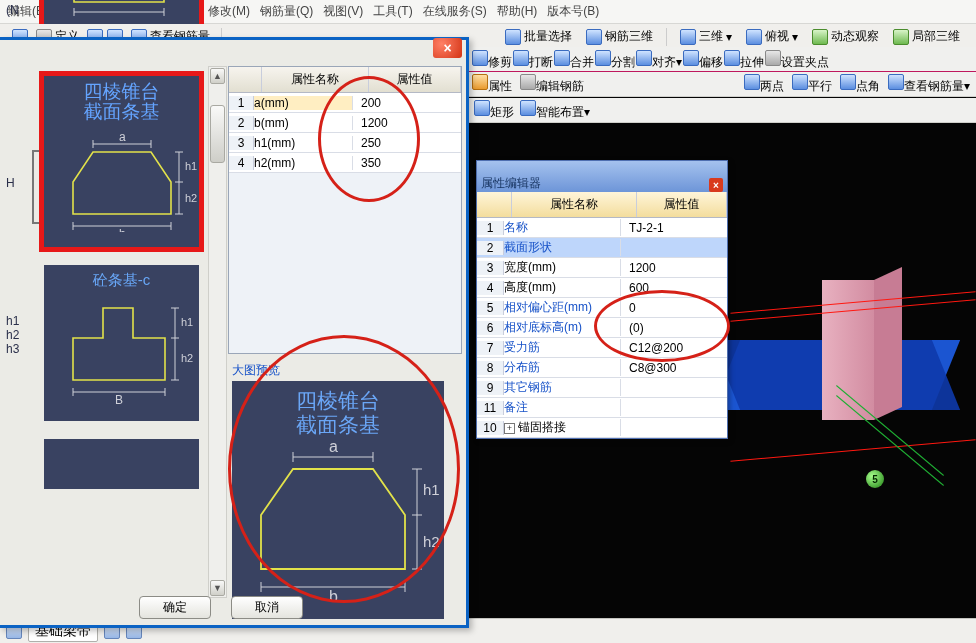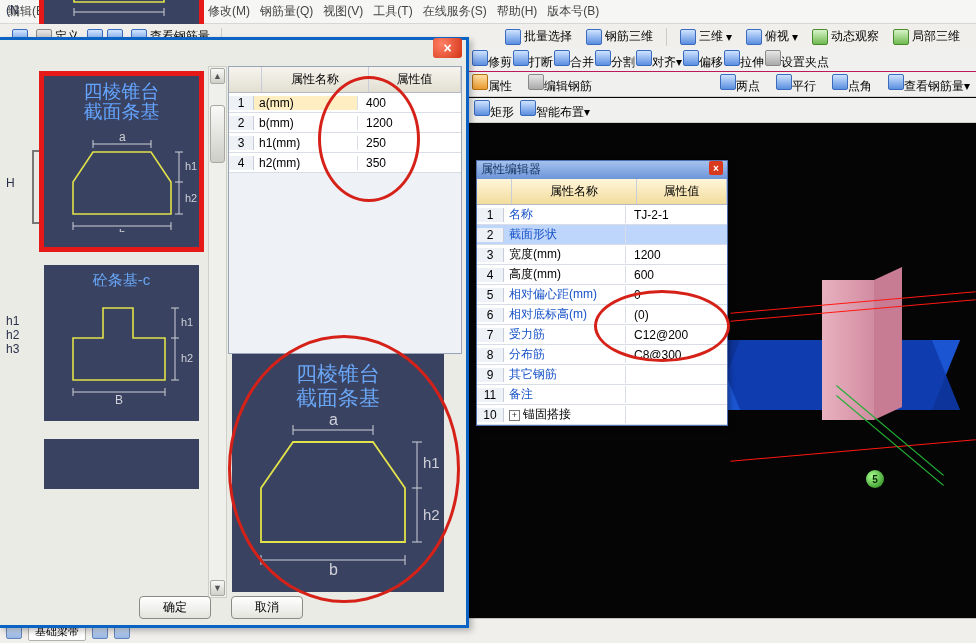--- a/index.html
+++ b/index.html
@@ -11,21 +11,21 @@
   .toolbar .sep{width:0;height:18px;border-left:1px solid #ccc;margin:0 3px;}
   .toolbar .btn{display:inline-flex;align-items:center;gap:3px;padding:1px 4px;border-radius:2px;}
   .tico{display:inline-block;width:14px;height:14px;background:linear-gradient(#cfe3ff,#5b8ee0);border:1px solid #3a6bbf;border-radius:2px;}
   .tico.green{background:linear-gradient(#d8f4c8,#6eb94f);border-color:#4a8c2d;}
   .tico.orange{background:linear-gradient(#ffe0a5,#e99a2e);border-color:#b56f10;}
   .tico.gray{background:linear-gradient(#e7e7e7,#a9a9a9);border-color:#888;}
   
   .canvas{position:absolute;left:0;right:0;top:47px;bottom:24px;background:#050505;z-index:0;}
   
   .statusbar{position:absolute;left:0;right:0;bottom:0;height:24px;background:#f0efec;border-top:1px solid #c5c5c0;display:flex;align-items:center;padding:0 6px;gap:6px;}
-  .statusbar .tab{padding:1px 6px;background:#fff;border:1px solid #b0b0ac;border-radius:2px;font-size:11px;}
+  .statusbar .tab{padding:1px 6px;background:#fff;border:1px solid #b0b0ac;border-radius:2px;font-size:14px;}
   .statusbar .ico{width:14px;height:14px;background:linear-gradient(#e6effd,#97b7e6);border:1px solid #6686bb;border-radius:2px;}
 
   
   .dlg{position:absolute;left:0;top:37px;width:466px;height:585px;background:#ebebe6;border:3px solid #0b63c4;border-top-width:3px;border-left:0;box-shadow:3px 3px 6px rgba(0,0,0,.25);z-index:20;}
   .dlg .close{position:absolute;right:4px;top:-2px;width:29px;height:20px;background:radial-gradient(circle at 30% 30%, #ff8066,#d33314);color:#fff;display:flex;align-items:center;justify-content:center;font-weight:bold;border-radius:3px;font-size:14px;}
   .leftpanel{position:absolute;left:0;top:26px;width:222px;height:530px;overflow:hidden;}
   .rightpanel{position:absolute;left:228px;top:26px;width:232px;height:530px;}
   .scroll{position:absolute;left:208px;top:26px;width:17px;height:530px;background:#efefec;border:1px solid #cfcfca;}
   .scroll .thumb{position:absolute;left:1px;top:38px;width:13px;height:56px;background:linear-gradient(#f9f9f8,#cecec8);border:1px solid #a9a9a2;border-radius:3px;}
   .scroll .arrow{position:absolute;left:1px;width:13px;height:14px;background:linear-gradient(#f9f9f8,#d0d0c9);border:1px solid #a9a9a2;border-radius:2px;display:flex;align-items:center;justify-content:center;font-size:9px;color:#555;}
@@ -41,48 +41,48 @@
   .crop{position:absolute;left:44px;top:-78px;width:155px;height:62px;background:#394261;border-left:5px solid #e71818;border-right:5px solid #e71818;margin-left:-5px;}
 
   .propgrid-small{width:232px;background:#fff;border:1px solid #9aa6b8;}
   .pg-head{display:flex;background:linear-gradient(#f7f4ee,#e2dfd1);border-bottom:1px solid #b4b9c5;}
   .pg-head div{padding:4px 4px;text-align:center;border-right:1px solid #c8cddc;}
   .pg-head .c0{width:24px;}
   .pg-head .c1{width:98px;}
   .pg-head .c2{flex:1;}
   .pg-row{display:flex;border-bottom:1px solid #d9dde6;height:19px;align-items:center;background:#fff;}
   .pg-row .c0{width:24px;text-align:center;background:#eef2f7;border-right:1px solid #c8cddc;}
-  .pg-row .c1{width:98px;padding-left:5px;border-right:1px solid #d9dde6;}
+  .pg-row .c1{width:98px;border-right:1px solid #d9dde6;}
   .pg-row .c2{flex:1;padding-left:8px;}
   .pg-row.sel .c1{background:#ffeec2;}
   .previewlbl{color:#1752c8;margin:8px 0 2px 4px;}
   .previewbox{width:212px;height:230px;background:#394261;margin-left:4px;position:relative;display:flex;flex-direction:column;align-items:center;padding-top:8px;}
   .previewbox .ttl{color:#6aa6f6;font-size:21px;text-align:center;line-height:24px;}
   .dlg .btns{position:absolute;left:0;right:0;bottom:6px;display:flex;justify-content:center;gap:20px;padding-right:24px;}
   .dlg .btns button{width:72px;height:23px;background:linear-gradient(#ffffff,#e4e4de);border:1px solid #8c8c86;border-radius:4px;font-size:12px;}
 
   
   .propeditor{position:absolute;left:476px;top:160px;width:250px;background:#eef2f6;border:1px solid #4f6fb0;box-shadow:2px 2px 5px rgba(0,0,0,.3);z-index:15;}
-  .propeditor .titlebar{height:18px;background:linear-gradient(#a5c2ee,#6d95d8);display:flex;justify-content:space-between;align-items:flex-start;padding:0 4px;font-size:12px;color:#15325e;font-weight:normal;}
+  .propeditor .titlebar{height:31px;background:linear-gradient(#a5c2ee,#6d95d8);display:flex;justify-content:space-between;align-items:flex-end;padding:0 4px;font-size:12px;color:#15325e;font-weight:normal;}
   .propeditor .titlebar .x{width:14px;height:14px;background:#d93a1d;color:#fff;display:flex;align-items:center;justify-content:center;border-radius:2px;font-size:10px;font-weight:bold;}
   .pgE{width:100%;background:#fff;}
   .pgE .pg-head{display:flex;background:linear-gradient(#fff5d9,#f3dd9d);border-bottom:1px solid #b4b9c5;}
   .pgE .pg-head .c0{width:26px;}
   .pgE .pg-head .c1{width:116px;}
   .pgE .pg-row .c0{width:26px;}
   .pgE .pg-row .c1{width:116px;color:#1752c8;}
   .pgE .pg-row .c1.plain{color:#000;}
   .pgE .pg-row.sel{background:#bed6fb;}
   .pgE .pg-row.sel .c1{background:#bed6fb;}
   .pgE .exp{display:inline-block;width:9px;height:9px;border:1px solid #777;margin-right:3px;font-size:9px;line-height:8px;text-align:center;background:#fff;color:#333;}
 
   
   .subtoolbar{position:absolute;left:466px;top:98px;height:24px;display:flex;align-items:center;gap:6px;padding:0 8px;background:#f0f0ee;border-bottom:1px solid #cfcfca;z-index:10;right:0;}
   .topbar2{position:absolute;left:466px;top:47px;height:24px;right:0;background:#f0f0ee;border-bottom:1px solid #be185d;display:flex;align-items:flex-end;gap:1px;padding:0 6px;z-index:10;}
-  .topbar3{position:absolute;left:466px;top:72px;height:24px;right:0;background:#f0f0ee;border-bottom:1px solid #d0d0cc;display:flex;align-items:center;gap:16px;padding:0 6px;z-index:10;}
+  .topbar3{position:absolute;left:466px;top:72px;height:24px;right:0;background:#f0f0ee;border-bottom:1px solid #d0d0cc;display:flex;align-items:center;gap:8px;padding:0 6px;z-index:10;}
 
   
   .model{position:absolute;right:30px;top:220px;width:220px;height:240px;z-index:3;}
   .model .slab{position:absolute;left:0;top:120px;width:220px;height:70px;transform:skewX(-22deg);background:#1b55d1;}
   .model .slab2{position:absolute;left:0;top:120px;width:220px;height:70px;transform:skewX(22deg);background:#0e3aab;opacity:.9;}
   .model .wall{position:absolute;left:96px;top:60px;width:52px;height:140px;background:linear-gradient(90deg,#e8b1c0,#d28ca1);}
   .model .wall2{position:absolute;left:148px;top:60px;width:28px;height:140px;transform:skewY(-25deg);background:#c77c94;transform-origin:left;}
   .redline{position:absolute;height:1px;background:#ff1810;}
   .greenline{position:absolute;height:1px;background:#1fae33;}
   .node5{position:absolute;right:92px;top:470px;width:18px;height:18px;border-radius:50%;background:radial-gradient(circle at 35% 35%, #a7ff8d,#1c7d10);color:#042900;display:flex;align-items:center;justify-content:center;font-size:10px;font-weight:bold;z-index:4;}
@@ -251,40 +251,41 @@
     <div class="propgrid-small">
       <div class="pg-head">
         <div class="c0"></div>
         <div class="c1">属性名称</div>
         <div class="c2">属性值</div>
       </div>
       <div id="small-rows">
           <div class="pg-row sel">
             <div class="c0">1</div>
             <div class="c1">a(mm)</div>
-            <div class="c2">400</div>
+            <div class="c2">200</div>
           </div>
           <div class="pg-row">
             <div class="c0">2</div>
             <div class="c1">b(mm)</div>
             <div class="c2">1200</div>
           </div>
           <div class="pg-row">
             <div class="c0">3</div>
             <div class="c1">h1(mm)</div>
             <div class="c2">250</div>
           </div>
           <div class="pg-row">
             <div class="c0">4</div>
             <div class="c1">h2(mm)</div>
             <div class="c2">350</div>
           </div>
         </div>
       <div style="height:180px;background:#eef2f7"></div>
     </div>
+    <div class="previewlbl">大图预览</div>
     <div class="previewbox">
       <div class="ttl"><span>四棱锥台</span><br><span>截面条基</span></div>
       <svg width="210" height="165" viewBox="0 0 210 165">
         <polygon points="60,32 140,32 172,78 172,132 28,132 28,78" fill="none" stroke="#e2e24a" stroke-width="1.8"></polygon>
         <line x1="60" y1="20" x2="140" y2="20" stroke="#cfd0d8"></line>
           <line x1="60" y1="15" x2="60" y2="25" stroke="#cfd0d8"></line>
           <line x1="140" y1="15" x2="140" y2="25" stroke="#cfd0d8"></line>
         <text x="96" y="15" fill="#cfd0d8" font-size="16">a</text>
         <line x1="28" y1="150" x2="172" y2="150" stroke="#cfd0d8"></line>
           <line x1="28" y1="145" x2="28" y2="155" stroke="#cfd0d8"></line>

